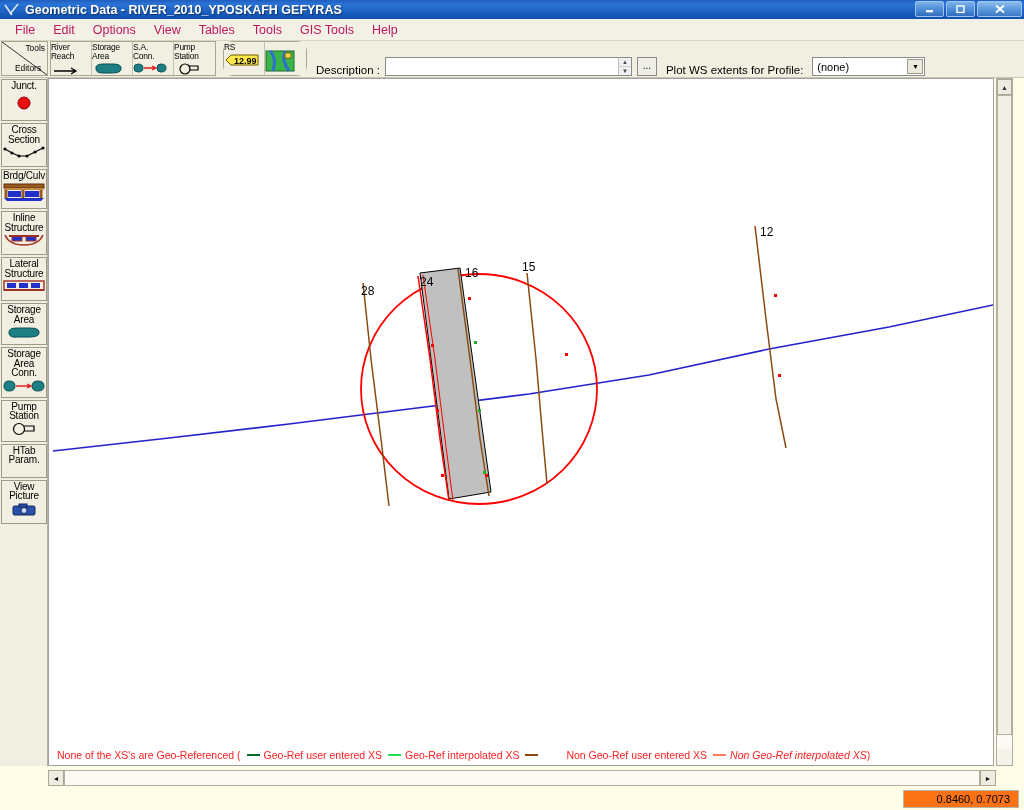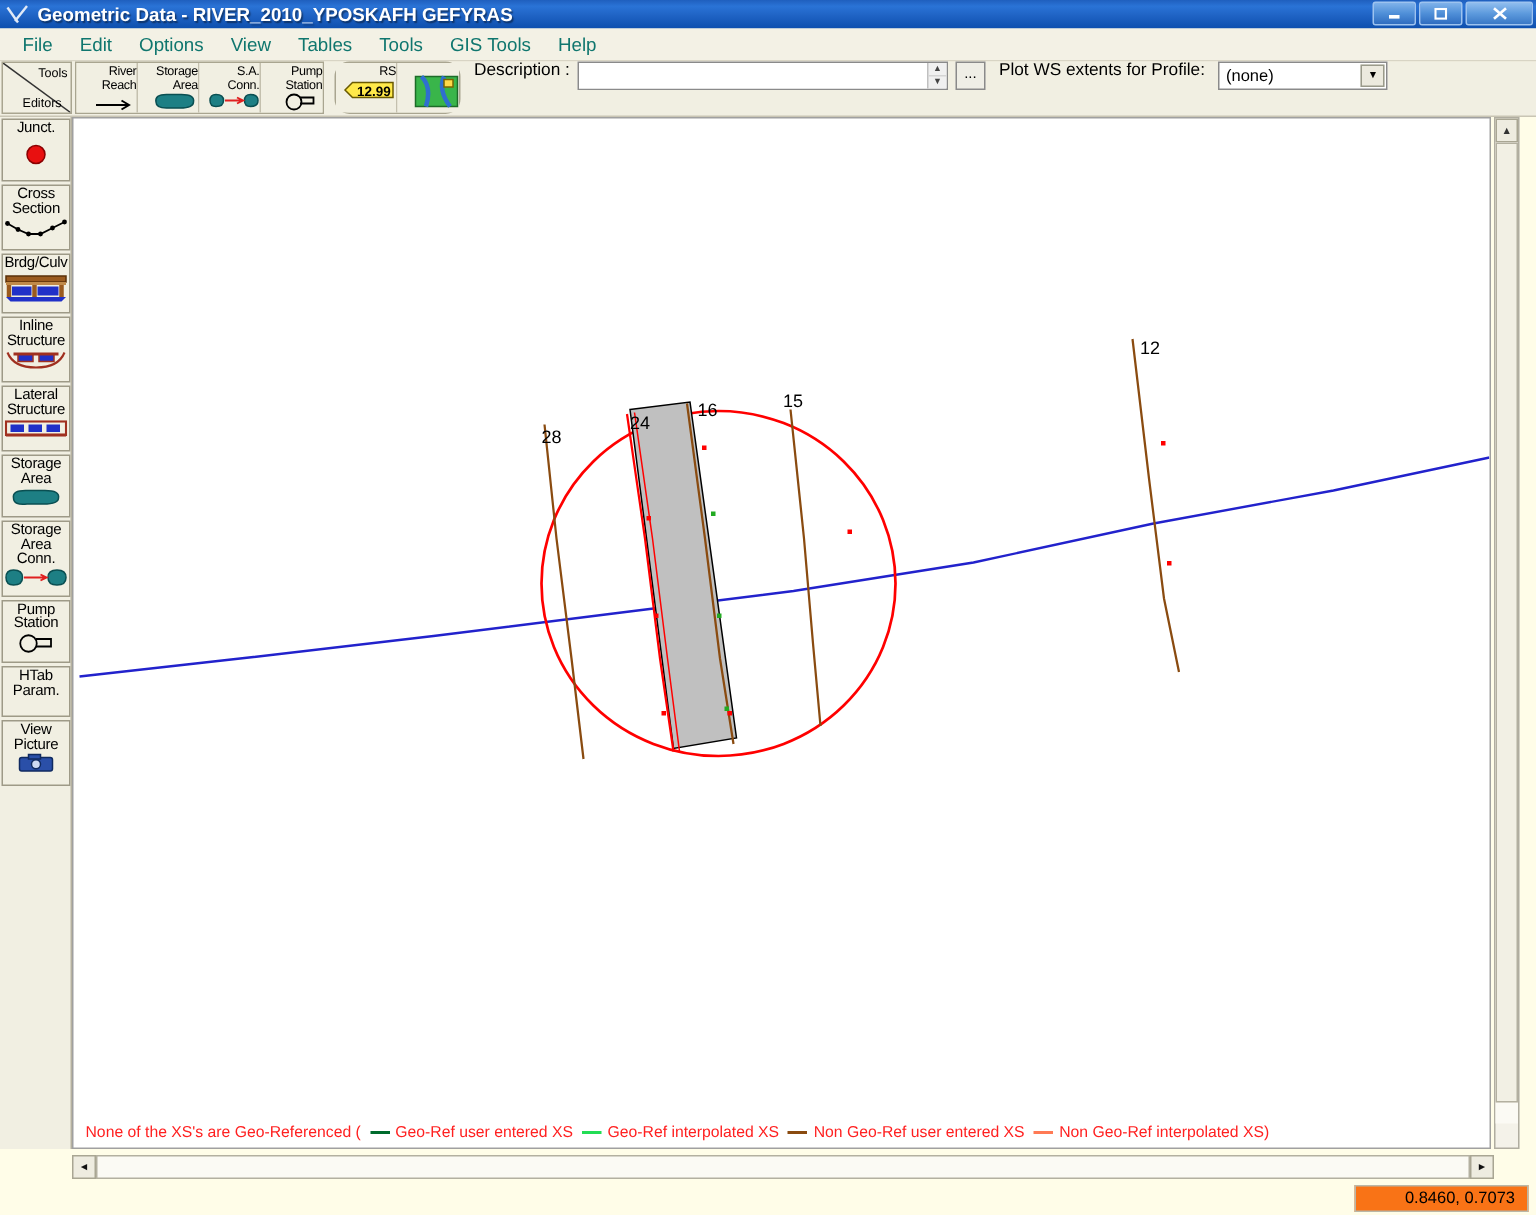--- a/index.html
+++ b/index.html
@@ -46,52 +46,52 @@
   }
 
   
   #menubar {
     position: absolute; left: 0; top: 19px; width: 1024px; height: 22px;
     background: #f3f1e5;
     border-bottom: 1px solid #d8d4c4;
     display: flex; align-items: center; padding-left: 6px;
   }
   .menu-item {
-    font-size: 12.5px; color: #0f766e; padding: 2px 9px; cursor: default;
+    font-size: 12.5px; color: #be185d; padding: 2px 9px; cursor: default;
     white-space: nowrap;
   }
 
   
   #toolbar {
     position: absolute; left: 0; top: 41px; width: 1024px; height: 37px;
     background: #f1efe2;
     border-bottom: 1px solid #c9c5b4;
     display: flex; align-items: flex-start;
   }
   .tb-group {
     display: flex; align-items: stretch; height: 35px;
     border: 1px solid #a9a590; background: #f1efe2;
     margin: 0 1px;
   }
   .tbtn {
     width: 41px; height: 33px;
     background: #f1efe2;
     border-right: 1px solid #c4c0ae;
-    display: flex; flex-direction: column; align-items: flex-end;
+    display: flex; flex-direction: column; align-items: flex-start;
     justify-content: flex-start; padding-top: 1px; cursor: default;
   }
   .tbtn:last-child { border-right: none; }
   .tbtn .lbl {
     font-size: 8.4px; line-height: 8.6px; text-align: center; color: #000;
     letter-spacing: -0.2px;
   }
   .tbtn .gfx { margin-top: 1px; }
 
   .desc-wrap {
-    display: flex; align-items: flex-start; height: 35px; margin-left: 8px; gap: 5px;
+    display: flex; align-items: flex-end; height: 35px; margin-left: 8px; gap: 5px;
   }
   .desc-label { font-size: 11.5px; color: #000; }
   .spin-input {
     display: flex; align-items: stretch;
     border: 1px solid #8a8a8a; background: #ffffff; height: 19px;
   }
   .spin-input input {
     border: none; outline: none; width: 232px; height: 100%;
     font-family: "Liberation Sans", sans-serif; font-size: 11px; padding: 0 3px;
     background: #ffffff;
@@ -514,25 +514,25 @@
     <div class="legend-bar">
       <span>None of the XS's are Geo-Referenced (</span>
       <span class="lseg" style="color:#006b2d;">
         <span class="dash"></span>
         <span style="color:#ff2020;">Geo-Ref user entered XS</span>
       </span>
       <span class="lseg" style="color:#22dd55;">
         <span class="dash"></span>
         <span style="color:#ff2020;">Geo-Ref interpolated XS</span>
       </span>
-      <span class="lseg" style="color:#8a4b10;">
+      <span class="lseg" style="color:#8a4b10;gap:24px;">
         <span class="dash"></span>
         <span style="color:#ff2020;">Non Geo-Ref user entered XS</span>
       </span>
-      <span class="lseg" style="color:#ff7a55;">
+      <span class="lseg" style="color:#ff7a55;font-style:italic;">
         <span class="dash"></span>
         <span style="color:#ff2020;">Non Geo-Ref interpolated XS</span>
       </span>
       <span>)</span>
     </div>
   </div>
 
   <div id="vscroll">
     <div class="vs-btn">▲</div>
     <div class="vs-track">

